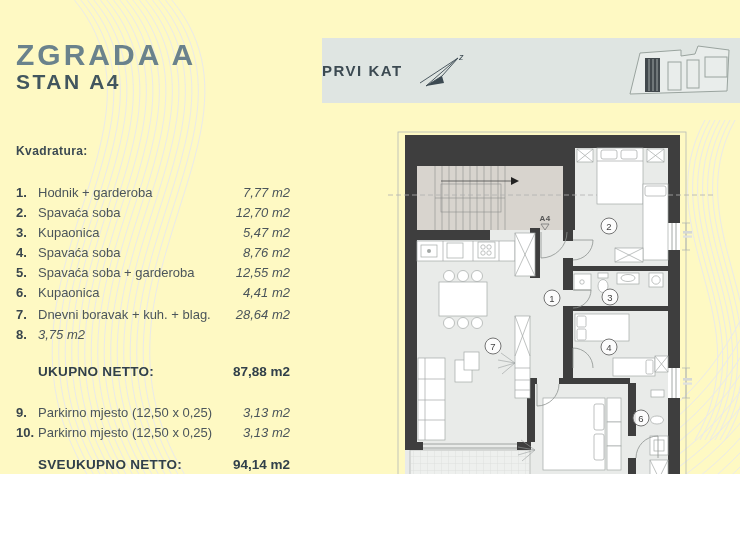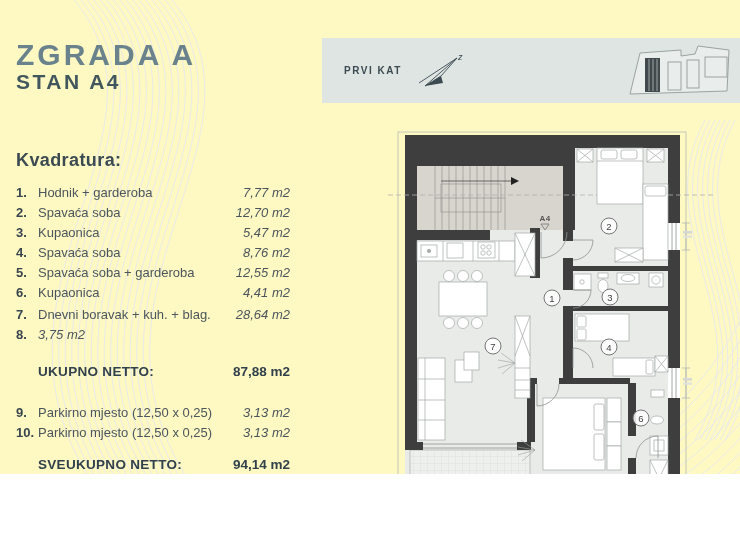--- a/index.html
+++ b/index.html
@@ -7,35 +7,35 @@
         font-family:"Liberation Sans",sans-serif;}
   #bg-waves{position:absolute;left:0;top:0;z-index:0;}
   .z{position:absolute;z-index:1;}
 
   
   .title-block{left:16px;top:40px;}
   .building-title{font-size:30px;font-weight:bold;letter-spacing:3px;color:#6a828c;line-height:1;}
   .unit-title{font-size:21px;font-weight:bold;letter-spacing:2.5px;color:#42565e;}
 
   
-  .kvadratura{left:16px;top:150px;font-size:18px;font-weight:bold;color:#3c4a52;letter-spacing:.4px;}
+  .kvadratura{left:16px;top:144px;font-size:12px;font-weight:bold;color:#3c4a52;letter-spacing:.4px;}
   .area-table{left:16px;top:183px;width:274px;font-size:13px;color:#4b555b;}
   .row{display:flex;height:20px;line-height:20px;}
   .row .num{width:22px;font-weight:bold;color:#39454c;}
   .row .label{flex:1;white-space:nowrap;}
   .row .value{font-style:italic;text-align:right;white-space:nowrap;}
   .gap-sm{height:2px;}
   .total-row{display:flex;height:20px;line-height:20px;font-weight:bold;color:#31404a;font-size:13.5px;}
   .total-row .label{margin-left:22px;flex:1;letter-spacing:.3px;}
   .total-row .value{text-align:right;white-space:nowrap;margin-left:39px;}
   .gap-a{height:17px;} .gap-b{height:21px;} .gap-c{height:12px;}
 
   
   .header-band{left:322px;top:38px;width:418px;height:65px;background:#dfe5e2;display:flex;align-items:center;}
-  .floor-label{margin-left:22px;font-size:10px;font-weight:bold;letter-spacing:1.5px;color:#3c4a52;}
+  .floor-label{font-size:15px;font-weight:bold;letter-spacing:1.5px;color:#3c4a52;}
   .north-arrow{margin-left:14px;}
   .building-icon{position:absolute;right:5px;top:6px;}
 
   
   .plan{left:385px;top:120px;}
   svg text{font-family:"Liberation Sans",sans-serif;}
 </style>
 </head>
 <body>
 <div class="page">

